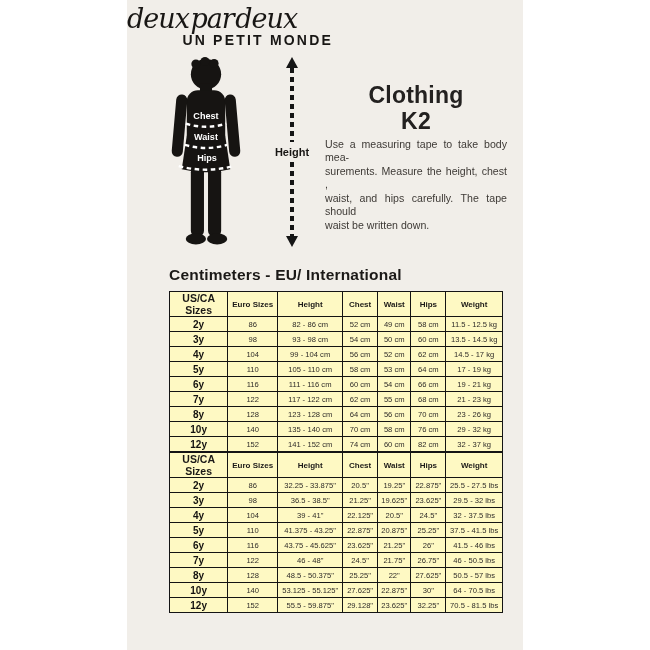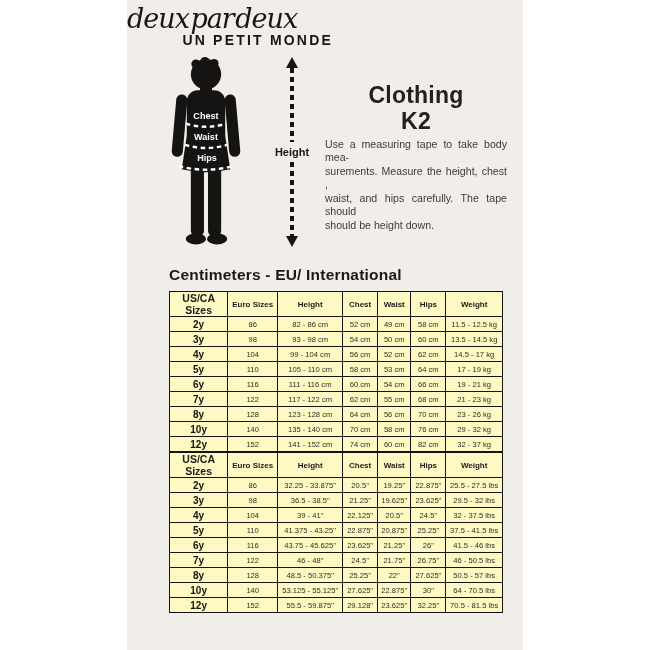--- a/index.html
+++ b/index.html
@@ -138,21 +138,21 @@
       <div class="dash-seg"></div>
       <div class="tri down"></div>
     </div>
 
     <div class="info-col">
       <h1 class="doc-title"><span>Clothing</span><br><span>K2</span></h1>
       <div class="intro">
           <div class="intro-line">Use a measuring tape to take body mea-</div>
           <div class="intro-line">surements. Measure the height, chest ,</div>
           <div class="intro-line">waist, and hips carefully. The tape should</div>
-          <div class="intro-line last">should be height down.</div>
+          <div class="intro-line last">waist be written down.</div>
         </div>
     </div>
 
   </section>
 
   <section class="tables">
 
     <div class="table-block">
       <h2 class="table-heading">Centimeters - EU/ International</h2>
       <table>

